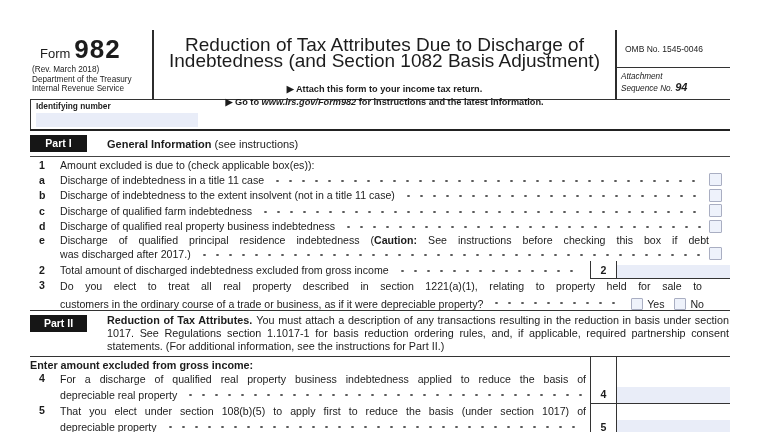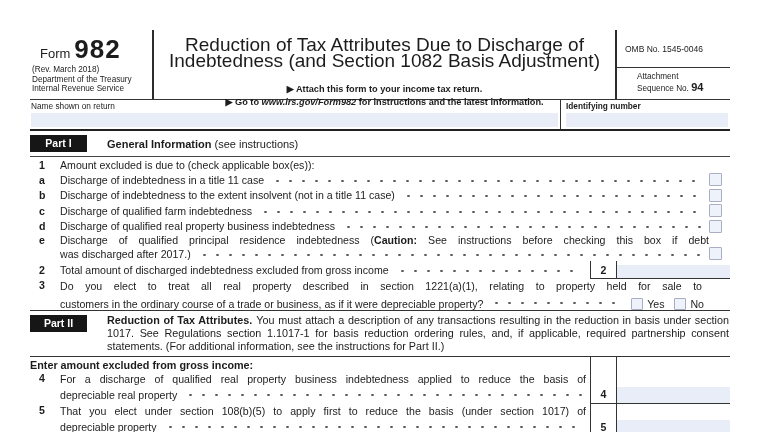--- a/index.html
+++ b/index.html
@@ -21,21 +21,21 @@
   .hdr-small.first { margin-top:4px; }
   .hdr-center { flex:1; border-left:2px solid #2c2c2c; border-right:2px solid #2c2c2c;
                 text-align:center; padding-top:7px; }
   .hdr-title { font-size:19px; font-weight:normal; line-height:16px; }
   .hdr-attach { font-size:9.2px; font-weight:bold; margin-top:14px; }
   .hdr-goto { font-size:9.2px; font-weight:bold; margin-top:2px; }
   .hdr-goto .url { font-style:italic; }
   .hdr-right { width:113px; display:flex; flex-direction:column; }
   .omb-cell { flex:0 0 38px; display:flex; align-items:center; padding-left:8px;
               font-size:8.5px; border-bottom:1px solid #333; }
-  .seq-cell { flex:1; padding:4px 0 0 20px; font-size:8.2px; line-height:10px; }
+  .seq-cell { flex:1; padding:4px 0 0 4px; font-size:8.2px; line-height:10px;font-style:italic; }
   .seq-no { font-weight:bold; font-size:11px; }
 
   
   .name-row { display:flex; height:31px; border-bottom:2.5px solid #222; }
   .name-cell { flex:1; display:flex; flex-direction:column; padding:2px 2px 2px 1px; }
   .id-cell { width:170px; border-left:1px solid #333; display:flex; flex-direction:column;
              padding:2px 2px 2px 5px; }
   .cell-label { font-size:8.3px; line-height:9px; margin-bottom:2px; }
   .cell-label.bold { font-weight:bold; }
   .cell-fill { flex:1; background:#e9edf8; }
@@ -136,24 +136,20 @@
       <div class="hdr-right">
         <div class="omb-cell">OMB No. 1545-0046</div>
         <div class="seq-cell">
           <div>Attachment</div>
           <div><span>Sequence No.</span> <span class="seq-no">94</span></div>
         </div>
       </div>
     </div>
 
     <div class="name-row">
-      <div class="name-cell">
-        <div class="cell-label">Name shown on return</div>
-        <div class="cell-fill"></div>
-      </div>
       <div class="id-cell">
         <div class="cell-label bold">Identifying number</div>
         <div class="cell-fill"></div>
       </div>
     </div>
 
     <div class="part-hdr">
       <div class="badge">Part I</div>
       <div class="part-title"><b>General Information</b><span>(see instructions)</span></div>
     </div>

